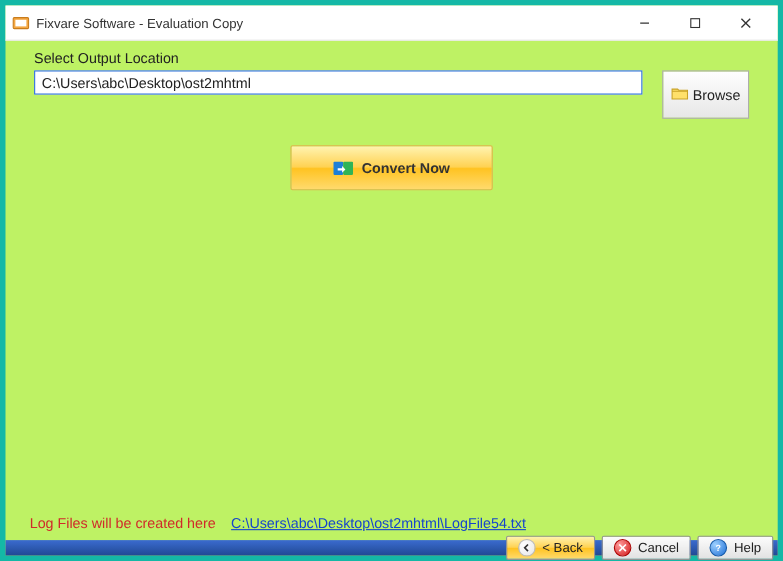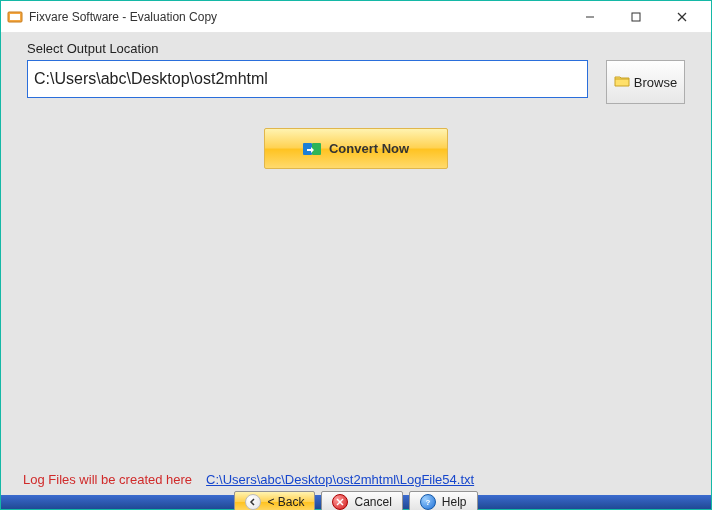--- a/index.html
+++ b/index.html
@@ -1,40 +1,40 @@
 <!DOCTYPE html>
 <html><head>
   <meta charset="utf-8">
   <style>
     *{box-sizing:border-box;margin:0;padding:0;}
     body{font-family:"Segoe UI",Tahoma,Arial,sans-serif;font-size:12px;color:#222;background:#fff;}
-    .window{width:712px;height:510px;border:1px solid #14b8a6;position:relative;background:#e5e5e5;}
+    .window{width:712px;height:510px;border:5px solid #14b8a6;position:relative;background:#bef264;}
     .titlebar{height:32px;background:#fff;display:flex;align-items:center;justify-content:space-between;padding:0 6px;border-bottom:1px solid #e6e6e6;}
     .titlebar-left{display:flex;align-items:center;gap:6px;}
     .titlebar-icon{width:16px;height:16px;display:flex;align-items:center;justify-content:center;}
     .title-text{font-size:12px;color:#333;}
     .win-controls{display:flex;}
     .win-btn{width:46px;height:24px;display:flex;align-items:center;justify-content:center;font-size:12px;color:#333;cursor:pointer;}
     .content{padding:8px 26px 0 26px;}
     .info-line{color:#1a942e;font-weight:700;font-size:12px;margin-top:4px;}
     .info-line2{margin-top:12px;margin-bottom:92px;}
     .section-label{color:#222;font-size:13px;margin-bottom:4px;}
     .path-row{display:flex;align-items:stretch;gap:18px;}
-    .path-input{flex:1;height:38px;border:1px solid #2a6edb;padding:4px 6px;font-size:16px;color:#222;background:#fff;outline:none;}
+    .path-input{flex:1;height:22px;border:1px solid #2a6edb;padding:4px 6px;font-size:13px;color:#222;background:#fff;outline:none;}
     .browse-btn{width:79px;height:44px;display:flex;align-items:center;justify-content:center;gap:4px;background:linear-gradient(#fefefe,#e7e7e7);border:1px solid #adadad;font-size:13px;color:#222;cursor:pointer;}
     .status-bar{margin:64px auto 0 auto;width:640px;}
     .status-text{background:#e6efff;border:1px solid #d4e2ff;text-align:center;font-size:17px;color:#1c3f7a;padding:6px 0;font-weight:400;}
     .progress-track{height:17px;background:linear-gradient(#f6f6f6,#ebebeb);border:1px solid #c9c9c9;margin-top:0;border-top:none;}
     .convert-row{display:flex;justify-content:center;margin-top:24px;}
     .convert-btn{display:flex;align-items:center;justify-content:center;gap:8px;width:184px;height:41px;background:linear-gradient(#fff3b0,#ffd253 48%,#ffc321 52%,#ffda6d);border:1px solid #e0b64c;border-radius:2px;font-size:13px;font-weight:700;color:#333;cursor:pointer;}
     .convert-icon{width:18px;height:18px;display:flex;}
     .log-row{position:absolute;left:22px;bottom:22px;display:flex;align-items:baseline;gap:14px;font-size:13px;}
     .log-label{color:#d02a2a;}
     .log-link{color:#1646cc;text-decoration:underline;cursor:pointer;}
-    .footer{position:absolute;left:0;right:0;bottom:0;height:14px;background:linear-gradient(#3b6bcf,#204994);display:flex;justify-content:center;align-items:center;padding:0 4px;gap:6px;}
+    .footer{position:absolute;left:0;right:0;bottom:0;height:14px;background:linear-gradient(#3b6bcf,#204994);display:flex;justify-content:flex-end;align-items:center;padding:0 4px;gap:6px;}
     .footer-btn{display:flex;align-items:center;gap:6px;height:22px;padding:0 10px;border:1px solid #949494;border-radius:2px;font-size:12px;color:#222;cursor:pointer;}
     .footer-btn.primary{background:linear-gradient(#fff3b0,#ffd253 48%,#ffc321 52%,#ffda6d);}
     .footer-btn.secondary{background:linear-gradient(#fcfcfc,#e2e2e2);}
     .circle-icon{width:16px;height:16px;border-radius:50%;display:flex;align-items:center;justify-content:center;background:radial-gradient(circle at 30% 30%,#fff,#e5e5e5);border:1px solid #bbb;}
     .circle-icon svg{width:10px;height:10px;}
     .folder-icon svg{width:16px;height:16px;}
   </style>
 </head>
 <body>
 

